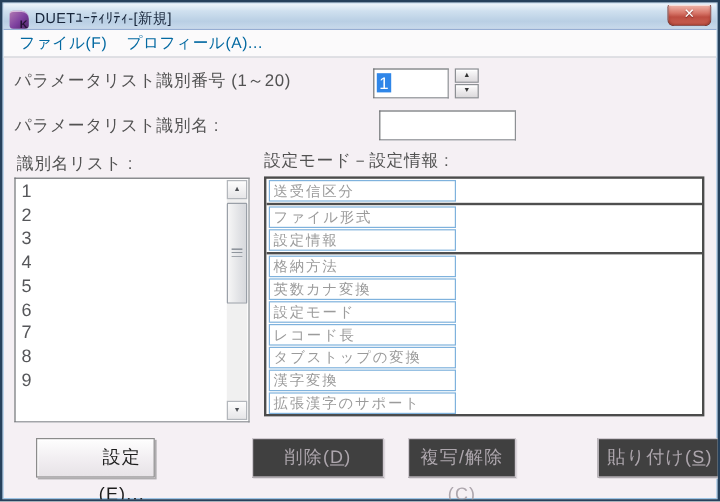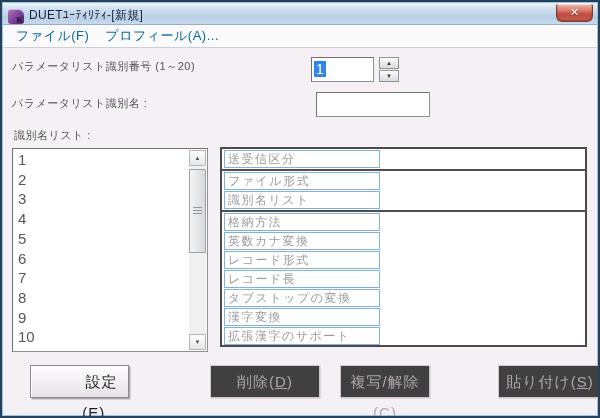--- a/index.html
+++ b/index.html
@@ -43,21 +43,21 @@
 
   
   .menubar{
     position:absolute;top:23px;left:1px;right:1px;height:23px;
     background:#fbfafb;border-bottom:1px solid #cdd0d6;
     display:flex;align-items:center;padding-left:5px;
   }
   .menu-item{font-size:13px;color:#0369a1;padding:2px 8px;letter-spacing:.5px;}
 
   
-  .lbl{position:absolute;font-size:11px;color:#525252;letter-spacing:.5px;white-space:nowrap;}
+  .lbl{position:absolute;font-size:14px;color:#525252;letter-spacing:.5px;white-space:nowrap;}
 
   
   .field{
     position:absolute;background:#fff;
     border:1px solid #8d9094;border-top-color:#6e7174;border-left-color:#6e7174;
     font-size:14px;color:#111;padding:2px 2px;
   }
   .numfield{left:309px;top:55px;width:63px;height:25px;line-height:19px;}
   .numfield .sel{background:#2f86e8;color:#fff;padding:0 2px;}
   .namefield{left:314px;top:90px;width:114px;height:25px;}
@@ -180,45 +180,45 @@
         <div class="list-item">5</div>
 
         <div class="list-item">6</div>
 
         <div class="list-item">7</div>
 
         <div class="list-item">8</div>
 
         <div class="list-item">9</div>
 
-        <div class="list-item">10</div>
       </div>
     <div class="vscroll">
       <div class="scroll-btn up">▲</div>
       <div class="scroll-thumb"></div>
       <div class="scroll-btn down">▼</div>
     </div>
   </div>
 
+  <div class="lbl" style="left:218px;top:123px;">設定モード－設定情報 :</div>
 
   <div class="settings-box">
 
       <div class="srow">送受信区分</div>
       <div class="sep"></div>
 
       <div class="srow">ファイル形式</div>
 
-      <div class="srow">識別名リスト</div>
+      <div class="srow">設定情報</div>
       <div class="sep"></div>
 
       <div class="srow">格納方法</div>
 
       <div class="srow">英数カナ変換</div>
 
-      <div class="srow">レコード形式</div>
+      <div class="srow">設定モード</div>
 
       <div class="srow">レコード長</div>
 
       <div class="srow">タブストップの変換</div>
 
       <div class="srow">漢字変換</div>
 
       <div class="srow">拡張漢字のサポート</div>
 
     </div>

